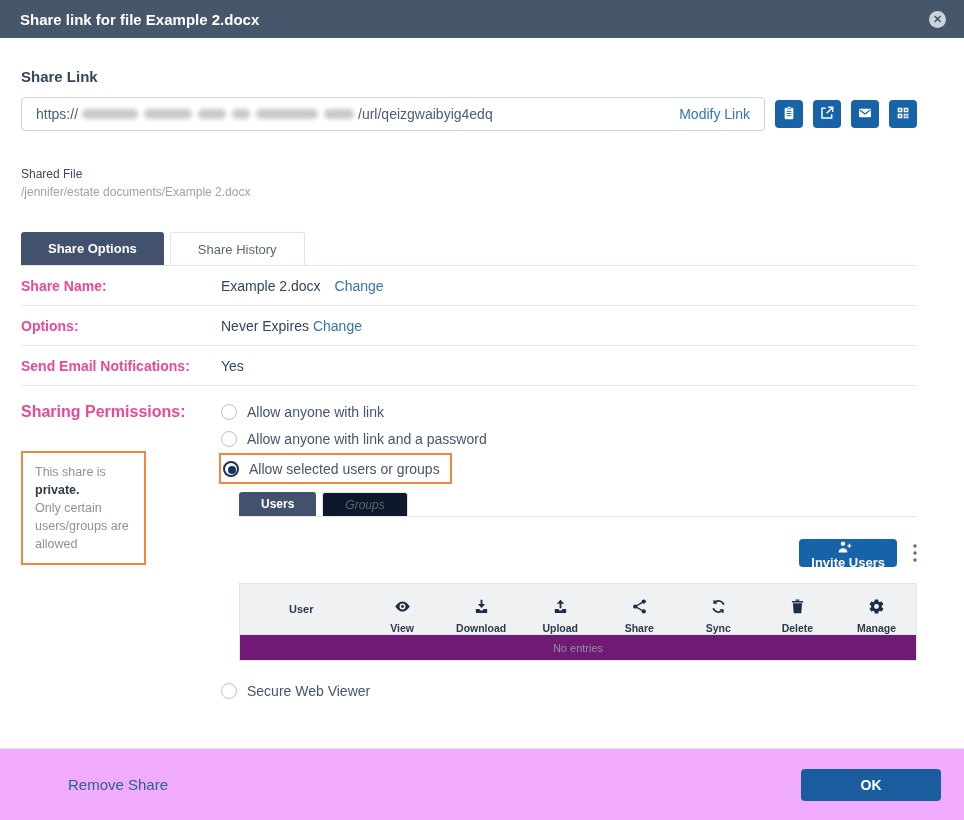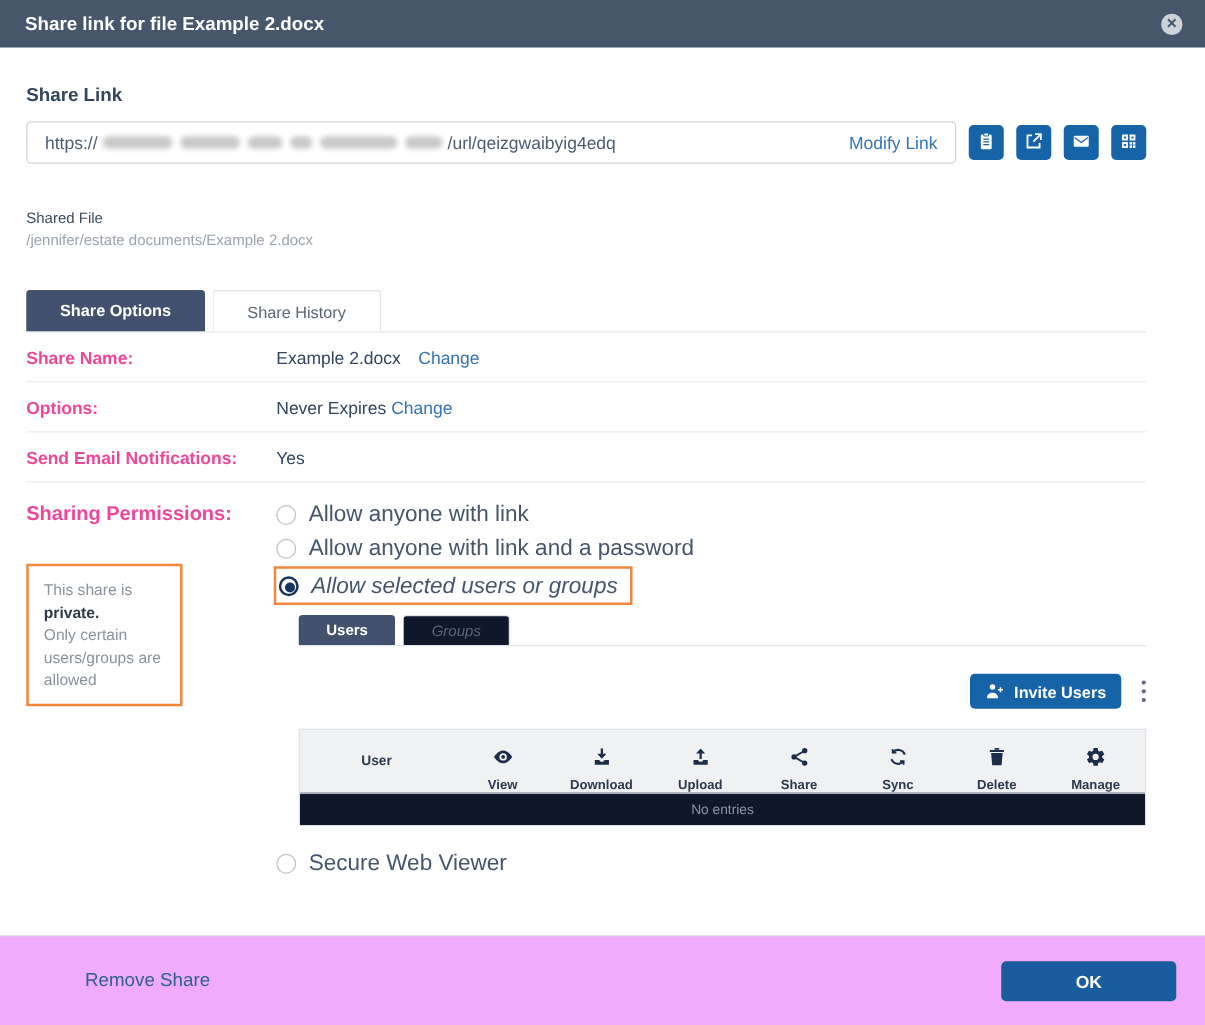--- a/index.html
+++ b/index.html
@@ -42,48 +42,48 @@
   .gap14 { margin-left:14px; } .gap4 { margin-left:4px; }
 
   
   .perm-block { display:flex; padding-top:12px; }
   .perm-left { width:200px; flex:0 0 200px; }
   .perm-left .opt-label { width:auto; }
   .callout { margin-top:26px; width:125px; border:2px solid #f0873c; padding:10px 12px; font-size:12.5px; line-height:18px; color:#8a929c; }
   .callout .bold-line { font-weight:bold; color:#2e3a49; }
   .perm-right { flex:1; }
 
-  .radio-row { display:flex; align-items:center; height:27px; font-size:18px; color:#44556c; }
+  .radio-row { display:flex; align-items:center; height:27px; font-size:14px; color:#44556c; }
   .radio { width:16px; height:16px; border-radius:50%; border:1.5px solid #bcc3cb; margin-right:10px; flex:0 0 16px; background:#fff; cursor:pointer; position:relative; }
   .radio.checked { border:2px solid #16335f; }
   .radio.checked::after { content:""; position:absolute; left:3px; top:3px; width:8px; height:8px; border-radius:50%; background:#16335f; }
   .highlight-box { border:2px solid #f0873c; width:fit-content; padding:2px 10px 2px 2px; margin:1px 0 1px -2px; }
 
   
   .subtabs { margin:8px 0 0 18px; display:flex; border-bottom:1px solid #e4e7ea; }
   .subtab { height:24px; display:flex; align-items:center; justify-content:center; font-size:12px; cursor:pointer; border-radius:3px 3px 0 0; padding:0 22px; }
   .subtab.active { background:#42526e; color:#fff; font-weight:bold; }
   .subtab.inactive { background:#0f172a; color:#5a6673; border:1px solid #e0e3e7; border-bottom:none; margin-left:6px;font-style:italic; }
 
   
   .invite-bar { margin:22px 0 0 18px; display:flex; align-items:center; justify-content:flex-end; }
-  .invite-btn { height:28px; background:#1763a8; border:none; border-radius:4px; color:#fff; font-weight:bold; font-size:13px; display:flex; align-items:center; padding:0 12px; cursor:pointer; font-family:"Liberation Sans", sans-serif; }
+  .invite-btn { height:28px; background:#1763a8; border:none; border-radius:4px; color:#fff; font-weight:bold; font-size:13px; display:flex; align-items:center; padding:0 12px; cursor:pointer; font-family:"Liberation Sans", sans-serif;flex-direction:column; }
   .invite-btn svg { width:16px; height:16px; margin-right:7px; }
   .kebab { margin-left:16px; cursor:pointer; display:flex; }
   .kebab svg { width:4px; height:18px; }
 
   
   .users-table { margin:16px 0 0 18px; border:1px solid #dfe2e6; }
   .thead { display:grid; grid-template-columns:1.55fr repeat(7,1fr); background:#f0f1f3; height:50px; }
   .th { display:flex; flex-direction:column; align-items:center; justify-content:flex-end; gap:3px; }
   .th .th-label { font-size:10.5px; font-weight:bold; color:#2b3a4e; }
   .th.user-col { justify-content:center; }
   .th.user-col .th-label { font-size:11px; }
   .th svg { width:17px; height:17px; }
-  .empty-row { border-top:1px solid #dfe2e6; background:#0f172a; height:26px; display:flex; align-items:center; justify-content:center; font-size:11px; color:#8a94a0; }
+  .empty-row { border-top:1px solid #dfe2e6; background:#701a75; height:26px; display:flex; align-items:center; justify-content:center; font-size:11px; color:#8a94a0; }
 
   .secure-row { margin-top:16px; height:27px; }
 
   
   .modal-footer { flex:0 0 72px; background:#f0abfc; border-top:1px solid #e4e7ea; display:flex; align-items:center; padding:0 23px 0 68px; }
   .remove-share { color:#2f5f8f; font-size:15px; cursor:pointer; }
   .ok-btn { margin-left:auto; width:140px; height:32px; background:#1a5d9e; color:#fff; border:none; border-radius:4px; font-size:14px; font-weight:bold; cursor:pointer; font-family:"Liberation Sans", sans-serif; }
 </style>
 </head>
 <body>
@@ -184,21 +184,21 @@
       <div class="perm-right">
         <div class="radio-row">
           <span class="radio"></span>
           <span>Allow anyone with link</span>
         </div>
         <div class="radio-row">
           <span class="radio"></span>
           <span>Allow anyone with link and a password</span>
         </div>
         <div class="highlight-box">
-          <div class="radio-row" style="height:23px;font-style:italic;">
+          <div class="radio-row" style="height:23px;">
             <span class="radio checked"></span>
             <span>Allow selected users or groups</span>
           </div>
         </div>
 
         <div class="subtabs">
           <div class="subtab active">Users</div>
           <div class="subtab inactive">Groups</div>
         </div>
 

